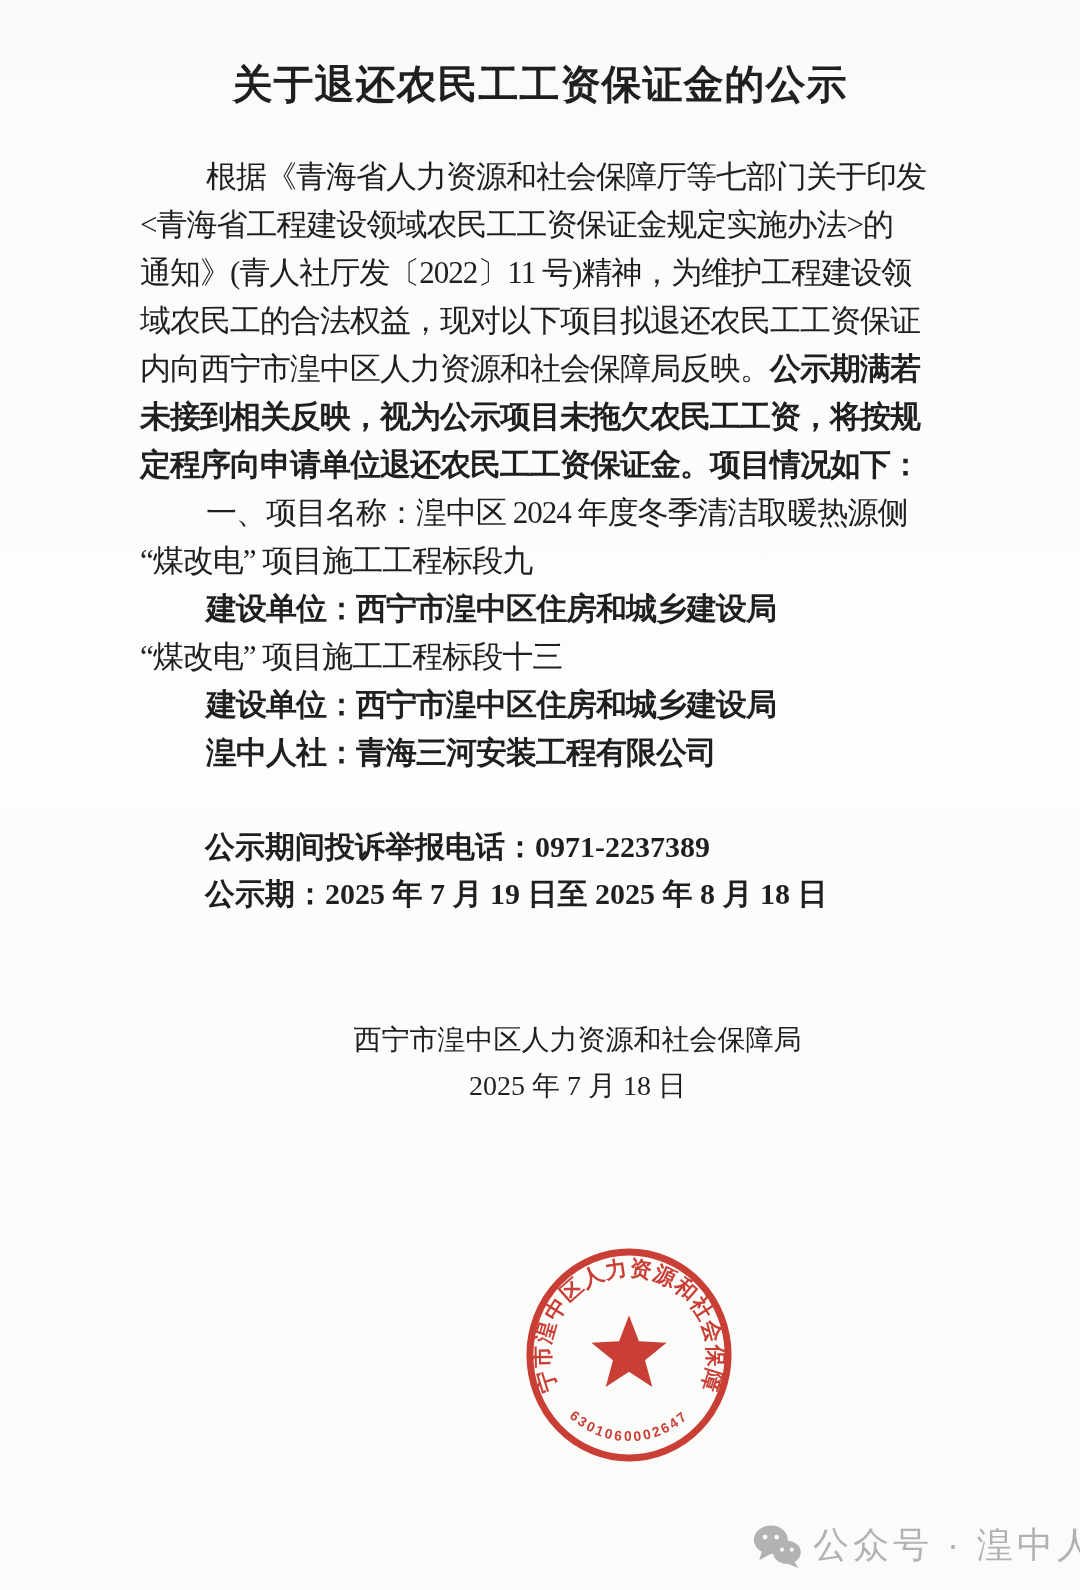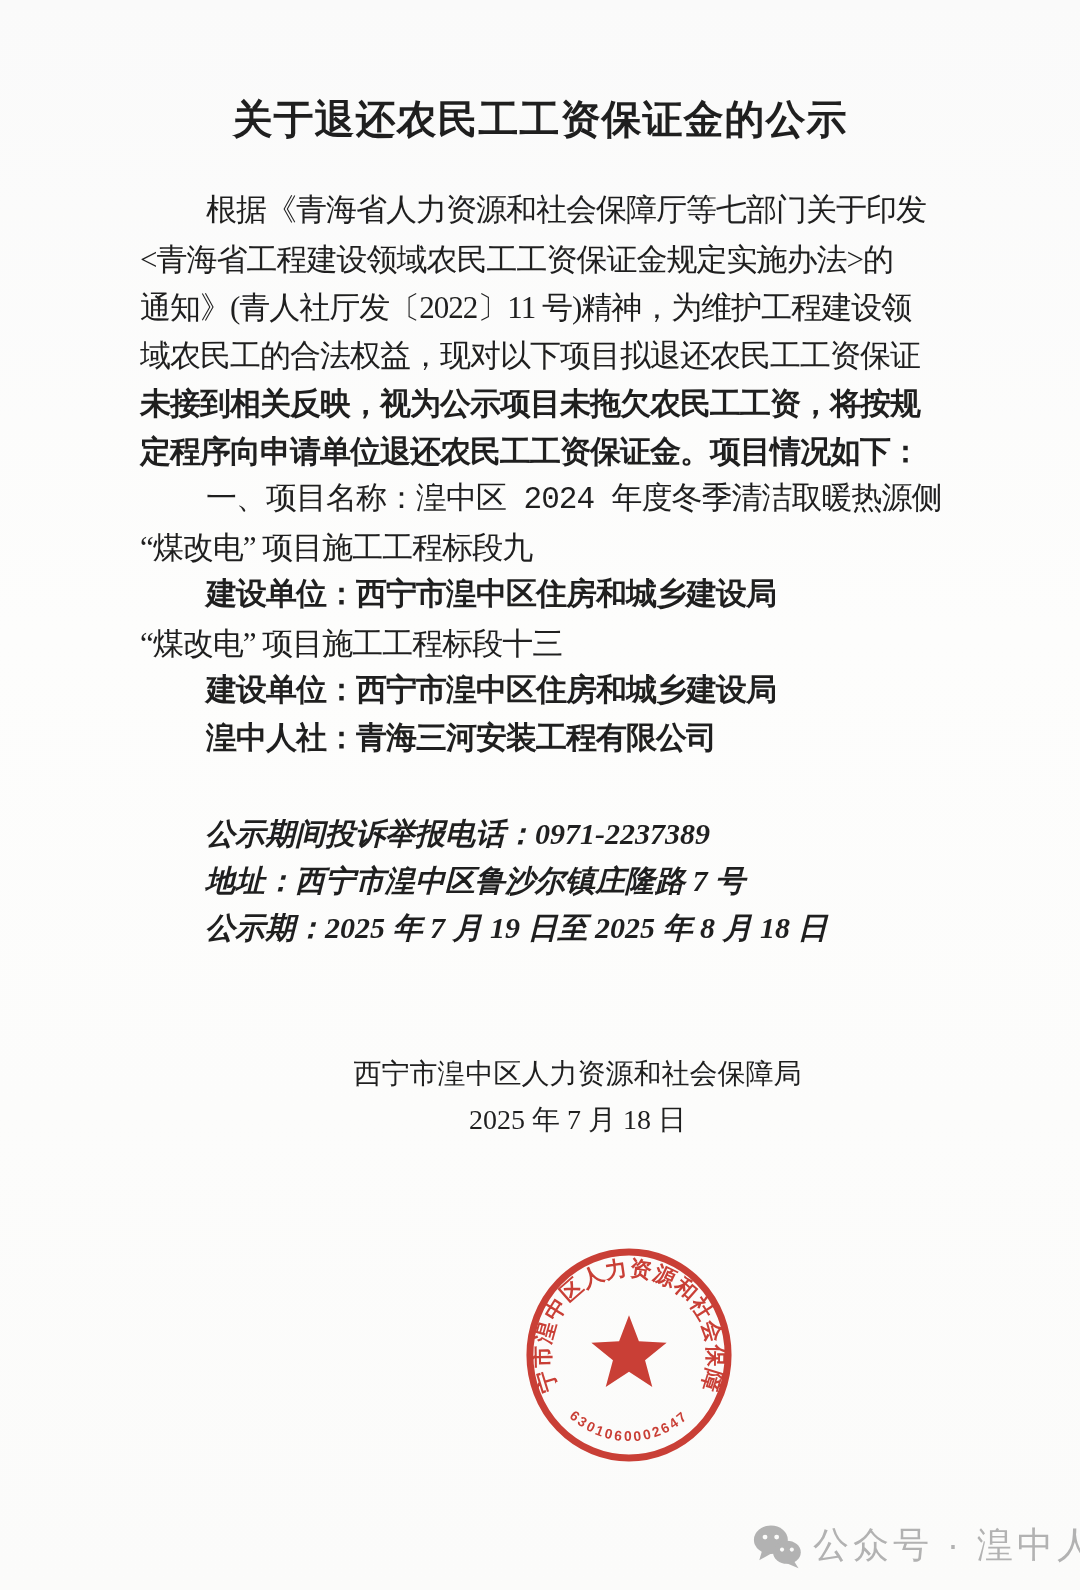--- a/index.html
+++ b/index.html
@@ -9,47 +9,47 @@
     width: 1080px;
     height: 1590px;
     margin: 0 auto;
     background: linear-gradient(180deg, #fafafa 0%, #fdfdfc 40%, #fbfbfa 100%);
     font-family: "Liberation Serif", serif;
     color: #1f1f1f;
     overflow: hidden;
   }
   .title {
     margin: 0;
-    padding-top: 92px;
+    padding-top: 57px;
     height: 56px;
     line-height: 56px;
     text-align: center;
     font-size: 40px;
     font-weight: 700;
     letter-spacing: 1px;
   }
   .content {
     margin-top: 40px;
     padding: 0 130px 0 140px;
     font-size: 31px;
   }
   .line {
     height: 48px;
     line-height: 48px;
     white-space: nowrap;
     letter-spacing: -1px;
   }
-  .indent { text-indent: 66px; font-family: Liberation Mono, monospace; }
+  .indent { text-indent: 66px; }
   .bold { font-weight: 700; }
   .contact {
     margin-top: 46px;
     padding-left: 205px;
     font-size: 30px;
   }
-  .contact .line { height: 47px; line-height: 47px; letter-spacing: 0; font-style: italic; }
+  .contact .line { height: 47px; line-height: 47px; letter-spacing: 0; }
   .signature {
     position: relative;
     z-index: 2;
     margin-top: 100px;
     padding-left: 75px;
     text-align: center;
     font-size: 28px;
   }
   .sig-line { height: 46px; line-height: 46px; letter-spacing: 0; }
   
@@ -97,35 +97,35 @@
 
 <div class="page">
 
   <h1 class="title">关于退还农民工工资保证金的公示</h1>
 
   <div class="content">
     <div class="line indent">根据《青海省人力资源和社会保障厅等七部门关于印发</div>
     <div class="line">&lt;青海省工程建设领域农民工工资保证金规定实施办法&gt;的</div>
     <div class="line">通知》(青人社厅发〔2022〕11 号)精神，为维护工程建设领</div>
     <div class="line">域农民工的合法权益，现对以下项目拟退还农民工工资保证</div>
+    <div class="line"><span>内向西宁市湟中区人力资源和社会保障局反映。</span><span class="bold">公示期满若</span></div>
     <div class="line bold">未接到相关反映，视为公示项目未拖欠农民工工资，将按规</div>
     <div class="line bold">定程序向申请单位退还农民工工资保证金。项目情况如下：</div>
 
     <div class="line indent">一、项目名称：湟中区 2024 年度冬季清洁取暖热源侧</div>
     <div class="line">“煤改电” 项目施工工程标段九</div>
     <div class="line indent bold">建设单位：西宁市湟中区住房和城乡建设局</div>
 
     <div class="line">“煤改电” 项目施工工程标段十三</div>
     <div class="line indent bold">建设单位：西宁市湟中区住房和城乡建设局</div>
     <div class="line indent bold">湟中人社：青海三河安装工程有限公司</div>
   </div>
 
   <div class="contact">
     <div class="line bold">公示期间投诉举报电话：0971-2237389</div>
-    <div class="line bold">地址：西宁市湟中区鲁沙尔镇庄隆路 7 号</div>
     <div class="line bold">公示期：2025 年 7 月 19 日至 2025 年 8 月 18 日</div>
   </div>
 
   <svg class="seal" width="218" height="224" viewBox="0 0 220 226" aria-hidden="true">
     <defs>
       <path id="sealRingPath" d="M 40.72 153 A 80 80 0 1 1 179.28 153" fill="none"></path>
       <path id="sealNumPath" d="M 43.4 168.9 A 87 87 0 0 0 176.6 168.9" fill="none"></path>
     </defs>
     <ellipse class="seal-ring" cx="110" cy="113" rx="100" ry="104"></ellipse>
     <text class="seal-ring-text" text-anchor="middle">

